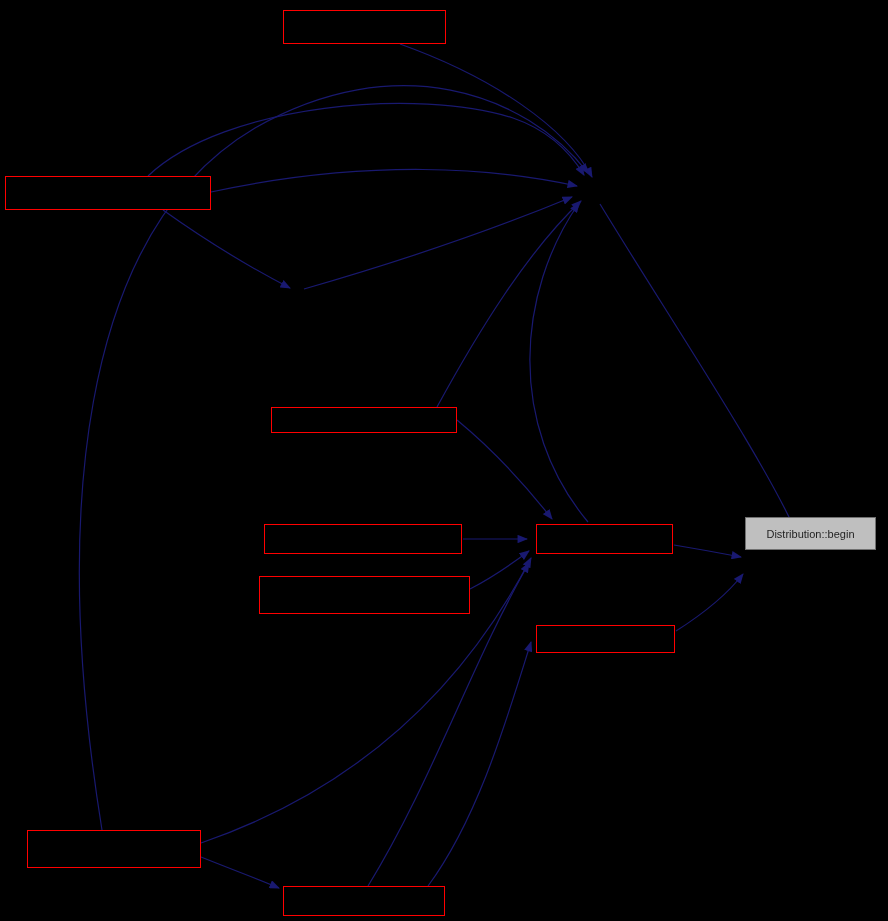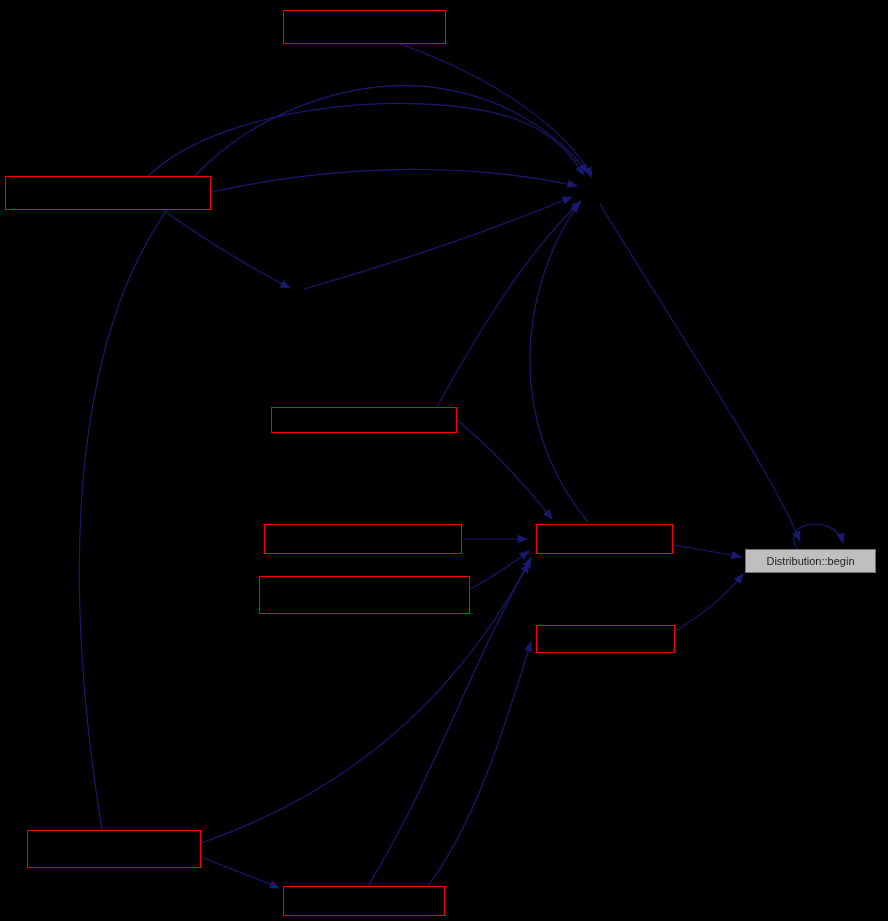--- a/index.html
+++ b/index.html
@@ -79,17 +79,17 @@
       </div>
       <div class="node red" style="left: 536px; top: 625px; width: 139px; height: 28px;">
         <span></span>
       </div>
       <div class="node red" style="left: 27px; top: 830px; width: 174px; height: 38px;">
         <span></span>
       </div>
       <div class="node red" style="left: 283px; top: 886px; width: 162px; height: 30px;">
         <span></span>
       </div>
-      <div class="node gray" style="left: 745px; top: 549px; width: 131px; height: 24px;">
+      <div class="node gray" style="left: 745px; top: 517px; width: 131px; height: 33px;">
         <span>Distribution::begin</span>
       </div>
     </div>
 </div>
 
 </body></html>

